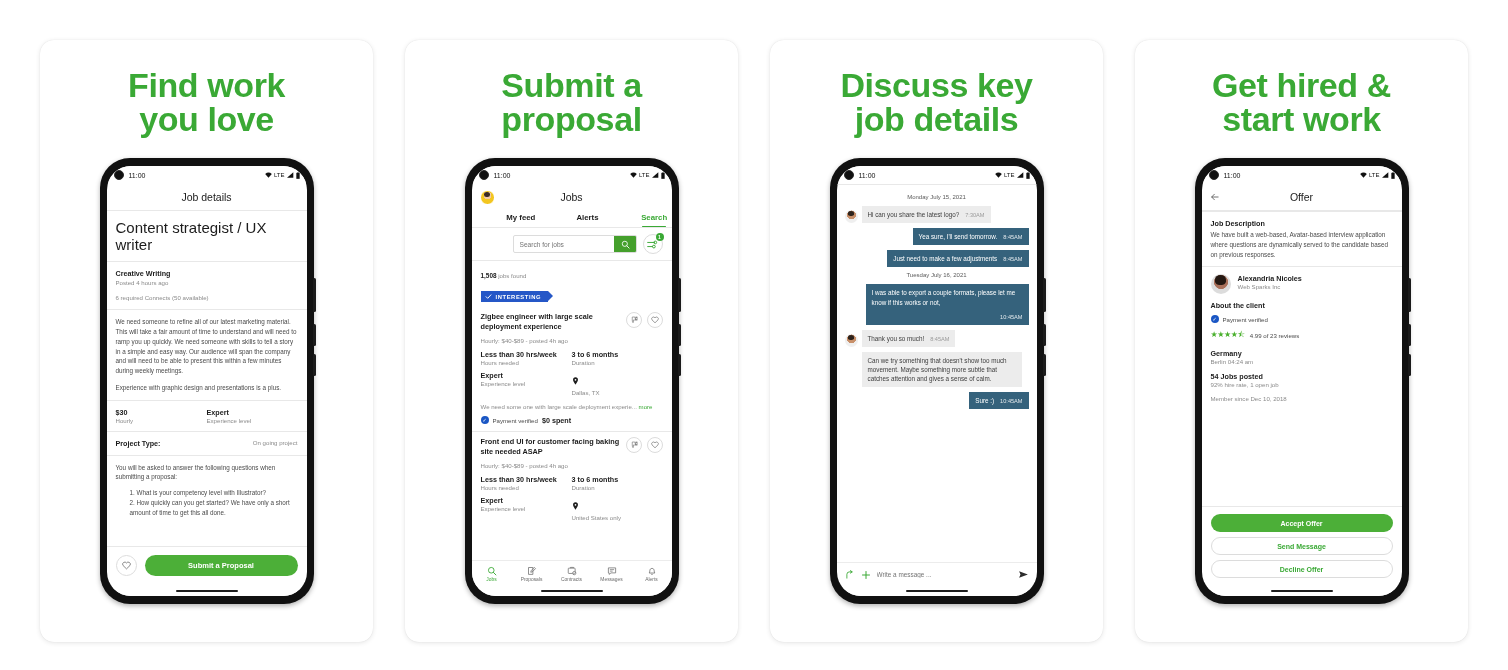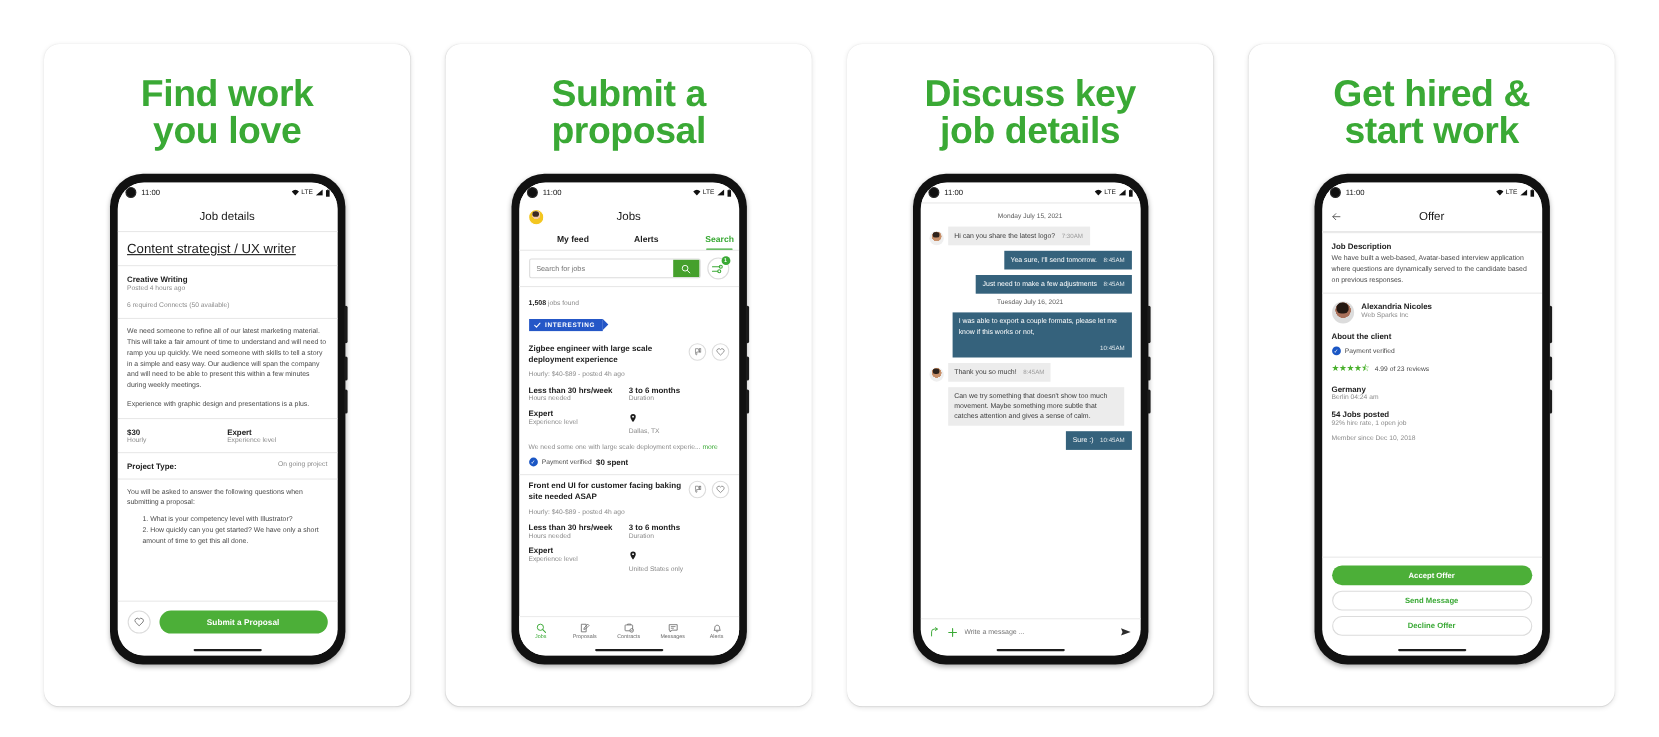--- a/index.html
+++ b/index.html
@@ -131,21 +131,21 @@
     position: absolute; left: 8px; top: 50%;
     transform: translateY(-50%);
     color: #444;
     line-height: 0;
   }
   .divider { height: 1px; background: #e8e8e8; width: 100%; }
   .scroll-area { flex: 1 1 auto; overflow: hidden; position: relative; }
   .sect { padding: 7px 9px; }
   .t-body    { font-size: 6.3px; color: #4a4a4a; line-height: 1.55; }
   .t-muted   { font-size: 6.1px; color: #8b8b8b; line-height: 1.5; }
-  .t-title-l { font-size: 12px; color: #1c1c1c; font-weight: 400; text-decoration: underline; }
+  .t-title-l { font-size: 15px; color: #1c1c1c; font-weight: 400; }
   .t-label   { font-size: 7.2px; color: #1c1c1c; font-weight: 700; }
   .t-sub     { font-size: 6.1px; color: #8b8b8b; }
 
   .two-col { display: flex; }
   .two-col > div { flex: 1; }
 
   
   .p1-title-row { padding: 8px 9px; }
   .p1-cta {
     display: flex; align-items: center; gap: 8px;
@@ -216,21 +216,21 @@
     margin-left: 32px;
   }
   .tab.active { color: #3aa935; }
   .tab.active::after {
     content: ""; position: absolute;
     left: 16%; right: 16%; bottom: 0; height: 1.5px;
     background: #3aa935; border-radius: 2px;
   }
   .search-row {
     display: flex; align-items: center; gap: 6px;
-    padding: 6px 9px; flex: 0 0 auto;
+    padding: 6px 9px; flex: 0 0 auto; margin-left: 32px;
   }
   .search-field {
     flex: 1 1 auto; height: 18px;
     border: 1px solid #dcdcdc; border-radius: 2px;
     display: flex; align-items: center; overflow: hidden;
   }
   .search-field input {
     flex: 1 1 auto; border: none; outline: none;
     font-size: 6.6px; color: #9a9a9a; padding: 0 6px;
     font-family: "Liberation Sans", sans-serif; background: transparent;

